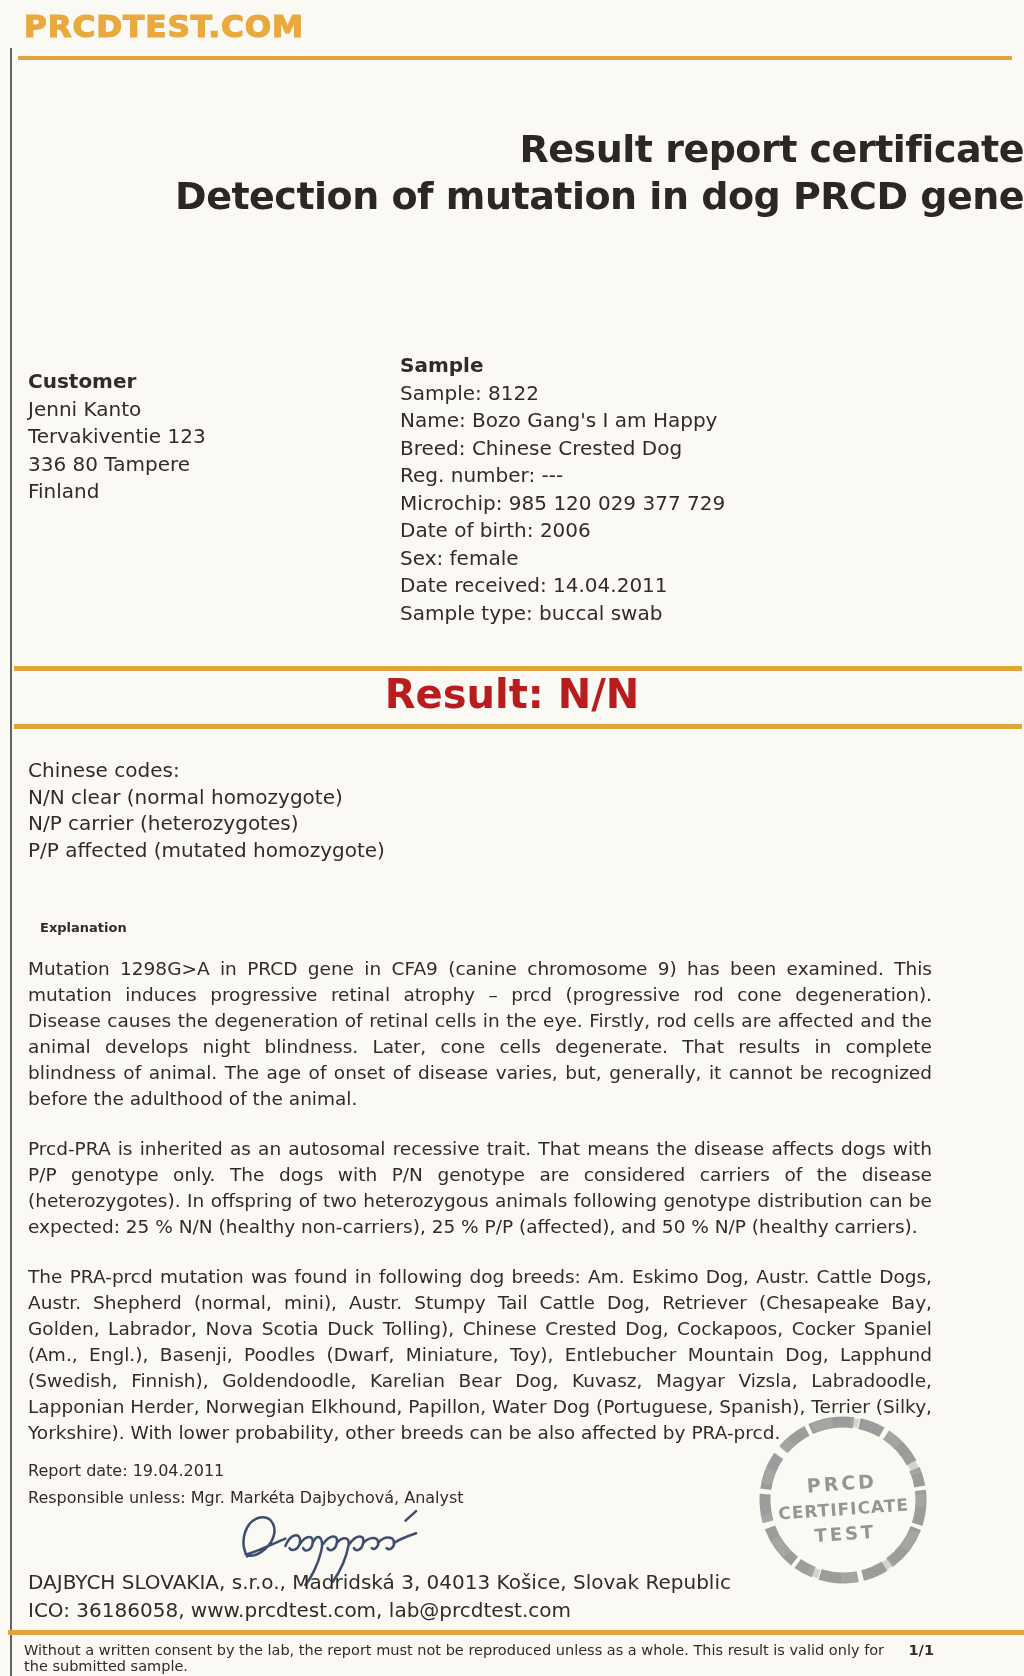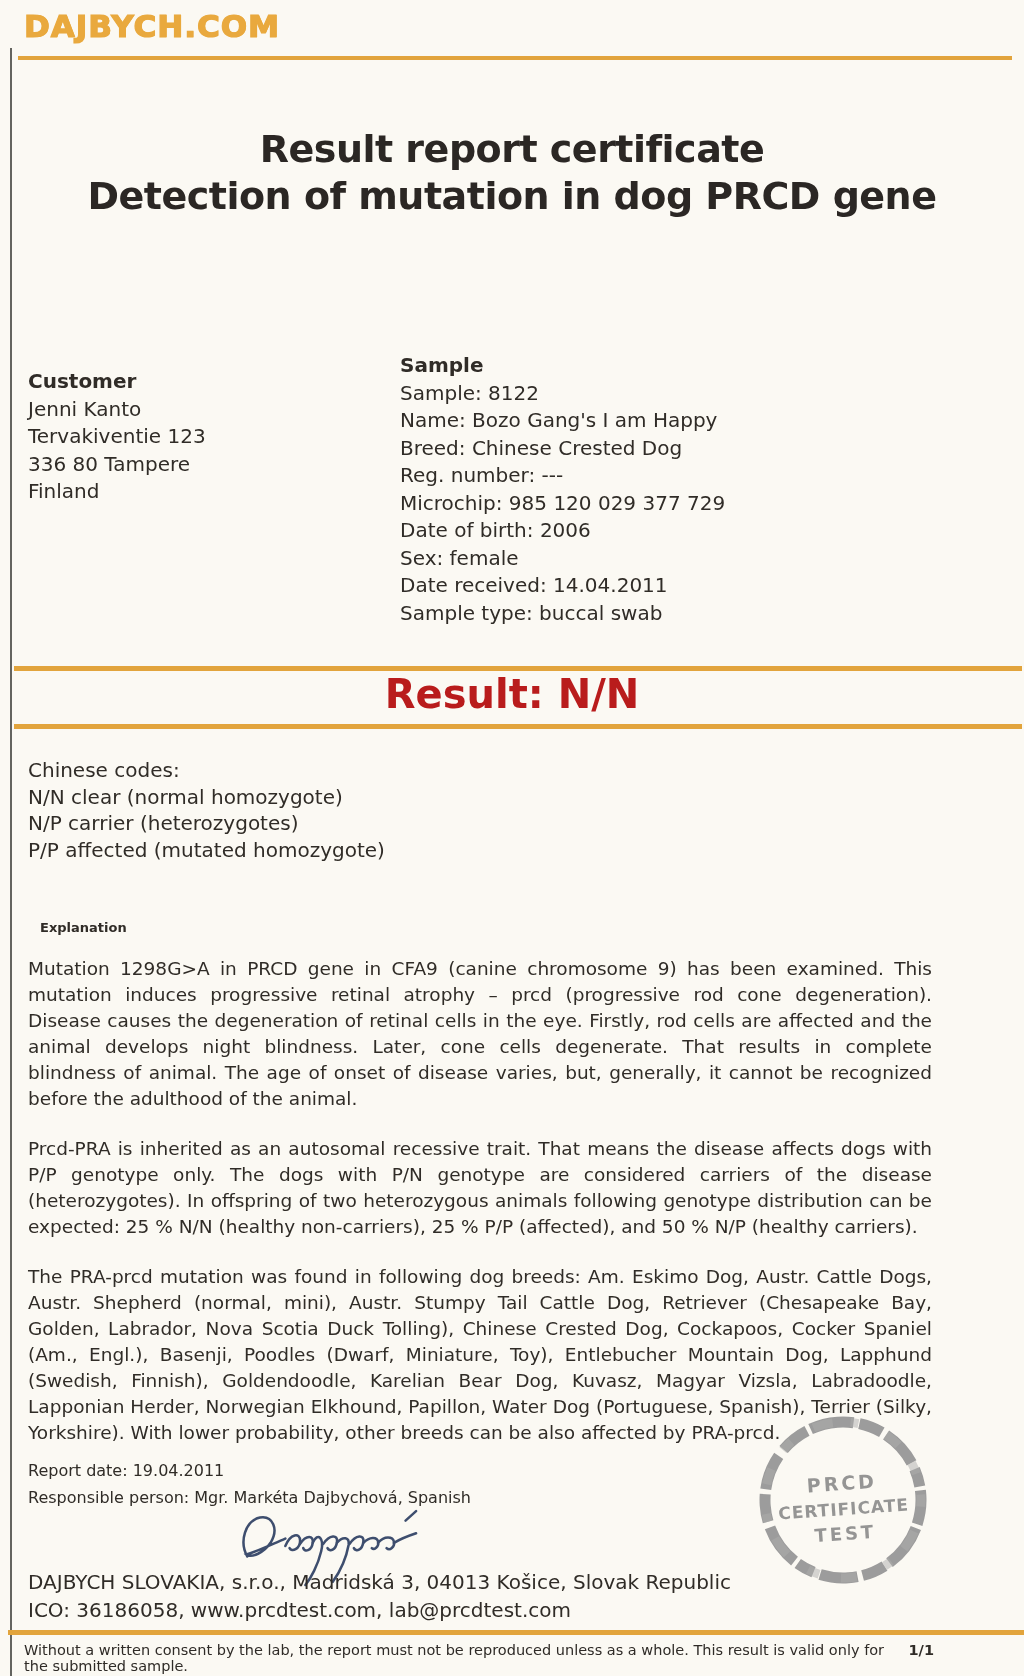--- a/index.html
+++ b/index.html
@@ -19,21 +19,21 @@
                background:rgba(42,42,38,0.72); }
 
   .logo {
     position:absolute; left:24px; top:8px;
     font-size:31px; font-weight:bold; letter-spacing:1px;
     color:#E9A93E; -webkit-text-stroke:1.2px #E9A93E;
     text-shadow:0.6px 0 0 #E9A93E;
   }
 
   .title {
-    position:absolute; left:0; right:0; top:126px; text-align:center;
+    position:absolute; left:0; right:0; top:126px; text-align:right;
     font-weight:bold; font-size:38px; line-height:47px;
     letter-spacing:-0.5px; color:#2B2724;
   }
 
   .info-block { position:absolute; font-size:20px; line-height:27.5px; }
   #customer-block { left:28px; top:352px;margin-top:16px; }
   #sample-block   { left:400px; top:352px; }
   .info-heading { font-weight:bold; }
 
   .result-title {
@@ -68,21 +68,21 @@
   .disclaimer { position:absolute; left:24px; top:1642px; right:130px;
                 font-size:14.5px; color:#2F2B27; }
   .page-num   { position:absolute; right:90px; top:1642px; font-size:14.5px;
                 font-weight:bold; }
 </style>
 </head>
 <body>
 
 <div class="page">
 
-  <div class="logo">DAJBYCH.COM</div>
+  <div class="logo">PRCDTEST.COM</div>
   <div class="rule" id="rule-top"></div>
   <div class="scan-edge"></div>
 
   <div class="title">
     <div>Result report certificate</div>
     <div>Detection of mutation in dog PRCD gene</div>
   </div>
 
   <div class="info-block" id="customer-block">
     <div class="info-heading">Customer</div>
@@ -119,21 +119,21 @@
   <div class="expl-heading">Explanation</div>
 
   <div class="paragraphs">
     <p>Mutation 1298G&gt;A in PRCD gene in CFA9 (canine chromosome 9) has been examined. This mutation induces progressive retinal atrophy – prcd (progressive rod cone degeneration). Disease causes the degeneration of retinal cells in the eye. Firstly, rod cells are affected and the animal develops night blindness. Later, cone cells degenerate. That results in complete blindness of animal. The age of onset of disease varies, but, generally, it cannot be recognized before the adulthood of the animal.</p>
     <p>Prcd-PRA is inherited as an autosomal recessive trait. That means the disease affects dogs with P/P genotype only. The dogs with P/N genotype are considered carriers of the disease (heterozygotes). In offspring of two heterozygous animals following genotype distribution can be expected: 25 % N/N (healthy non-carriers), 25 % P/P (affected), and 50 % N/P (healthy carriers).</p>
     <p>The PRA-prcd mutation was found in following dog breeds: Am. Eskimo Dog, Austr. Cattle Dogs, Austr. Shepherd (normal, mini), Austr. Stumpy Tail Cattle Dog, Retriever (Chesapeake Bay, Golden, Labrador, Nova Scotia Duck Tolling), Chinese Crested Dog, Cockapoos, Cocker Spaniel (Am., Engl.), Basenji, Poodles (Dwarf, Miniature, Toy), Entlebucher Mountain Dog, Lapphund (Swedish, Finnish), Goldendoodle, Karelian Bear Dog, Kuvasz, Magyar Vizsla, Labradoodle, Lapponian Herder, Norwegian Elkhound, Papillon, Water Dog (Portuguese, Spanish), Terrier (Silky, Yorkshire). With lower probability, other breeds can be also affected by PRA-prcd.</p>
   </div>
 
   <div class="signoff">
     <div>Report date: 19.04.2011</div>
-    <div>Responsible person: Mgr. Markéta Dajbychová, Spanish</div>
+    <div>Responsible unless: Mgr. Markéta Dajbychová, Analyst</div>
   </div>
 
   <div class="signature">
     <svg width="230" height="58" viewBox="0 0 190 55">
       <g fill="none" stroke="#3E4E6E" stroke-width="2.4" stroke-linecap="round">
         <path d="M10,46 C2,32 8,12 22,9 C34,7 40,20 32,33 C26,42 14,48 9,44 C20,41 34,34 46,29"></path>
         <path d="M46,36 C51,24 60,23 60,31 C60,39 52,42 50,38"></path>
         <path d="M60,34 C66,25 73,26 72,33 C71,41 64,42 63,38"></path>
         <path d="M72,33 C77,22 83,29 80,41 C77,54 70,67 65,73"></path>
         <path d="M82,34 C88,25 96,25 95,32 C94,40 88,42 86,38"></path>

